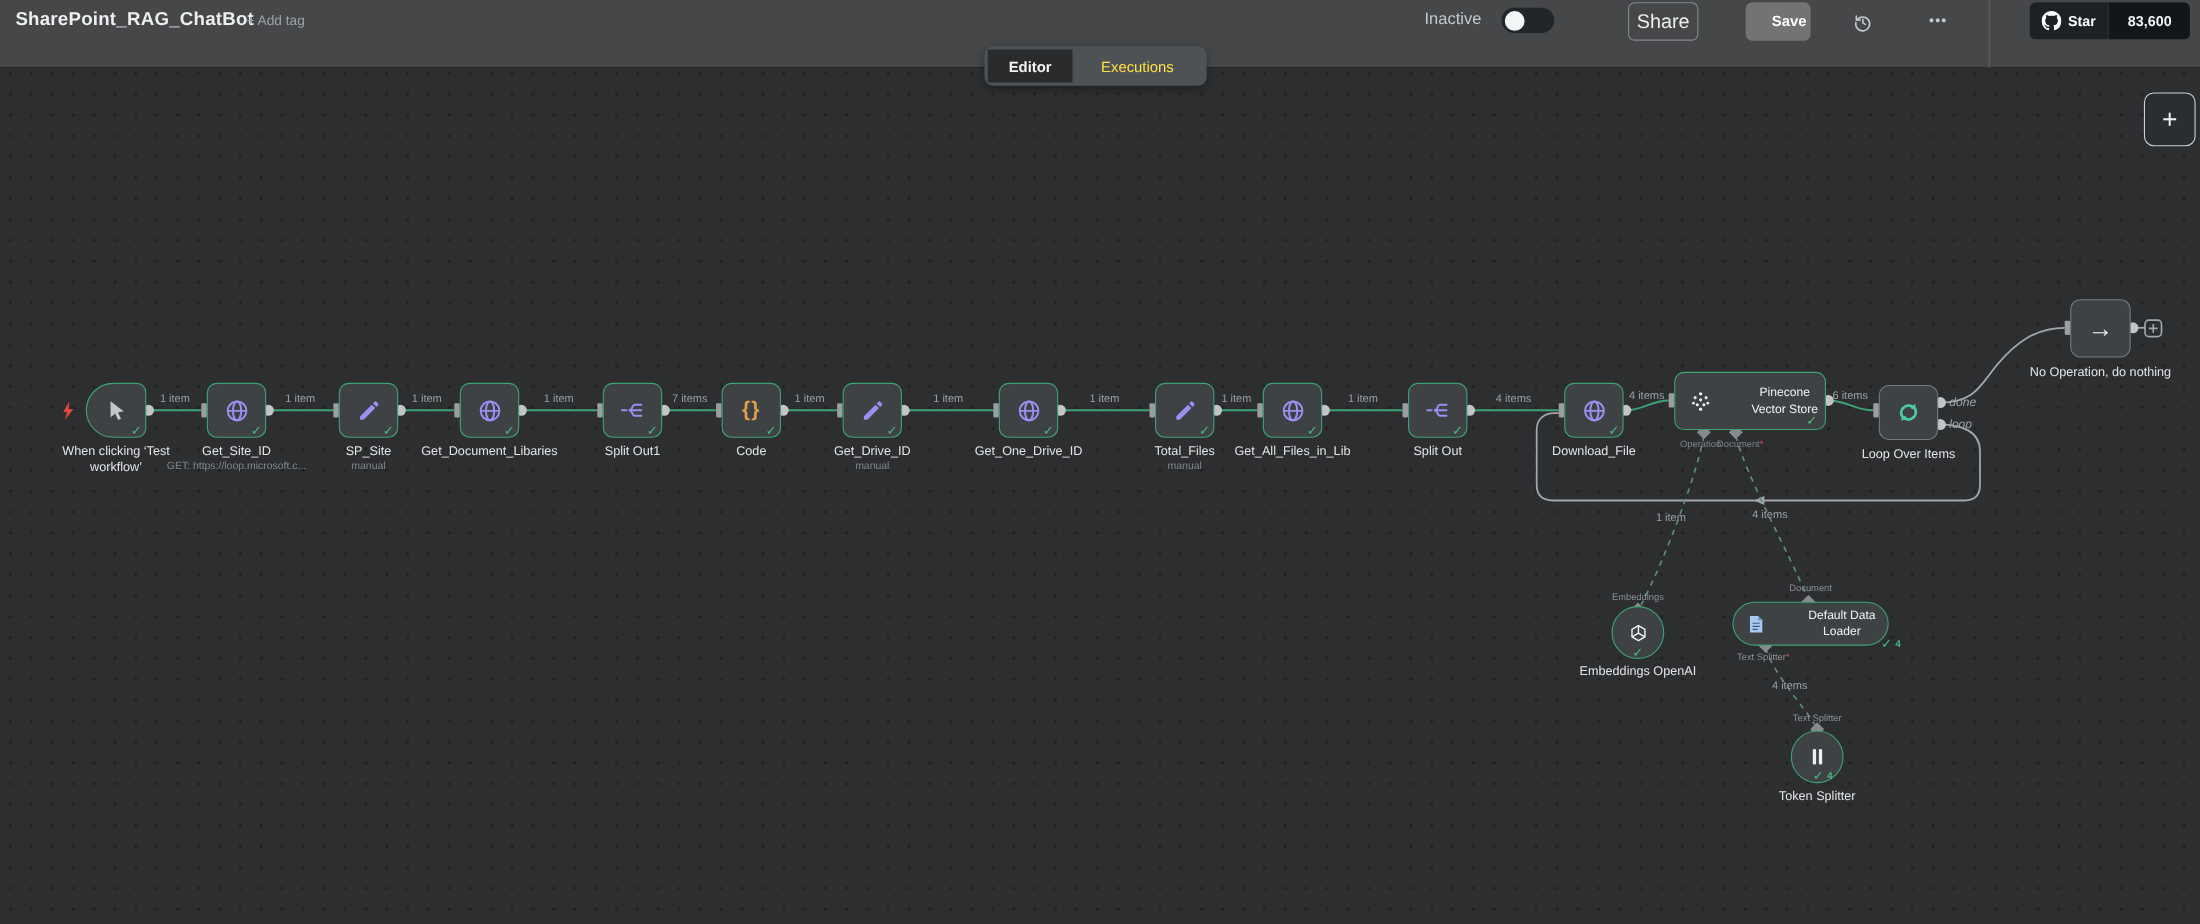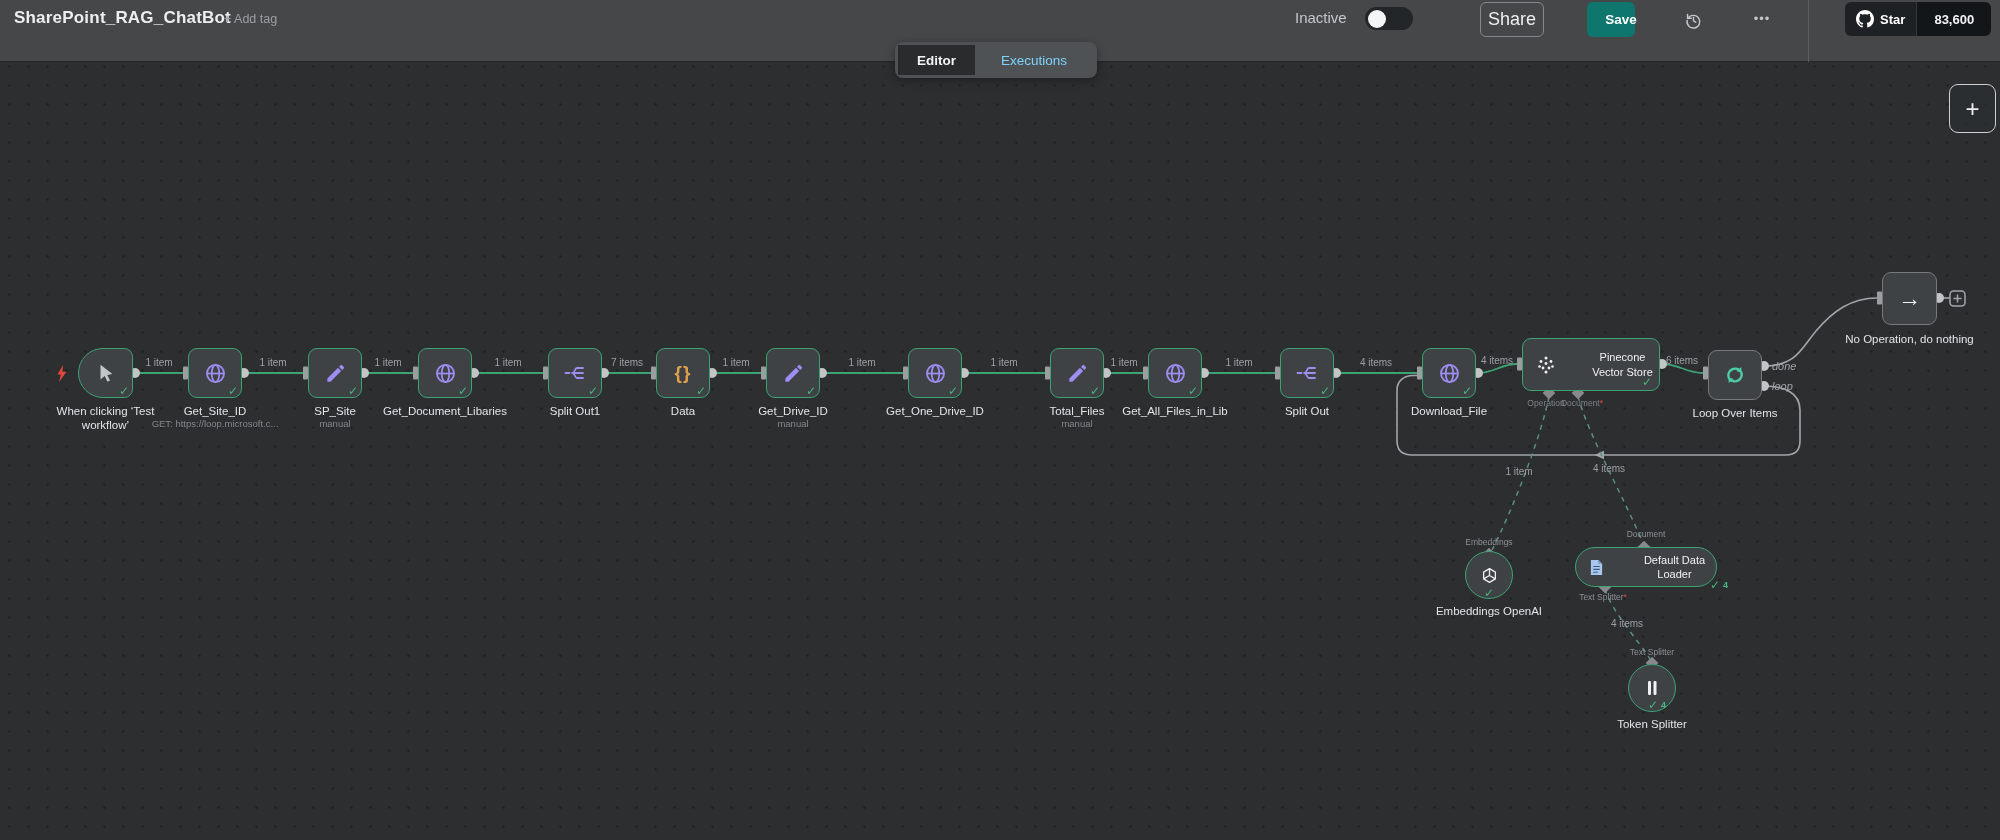--- a/index.html
+++ b/index.html
@@ -15,42 +15,42 @@
     color:#eceeef; letter-spacing:.2px; }
   .add-tag { position:absolute; left:224px; top:12px; font-size:12.5px; color:#9da0a3; cursor:pointer; }
   .inactive-lbl { position:absolute; left:1295px; top:9px; font-size:15px; color:#c5c8cb; }
   .toggle { position:absolute; left:1365px; top:7px; width:48px; height:23px; border-radius:12px;
     background:#232628; cursor:pointer; }
   .toggle .knob { position:absolute; left:3px; top:2.5px; width:18px; height:18px;
     border-radius:50%; background:#f4f5f6; }
   .share-btn { position:absolute; left:1480px; top:2px; width:64px; height:35px; border:1px solid #85888b;
     border-radius:6px; background:transparent; color:#eceeef; font-size:18px; display:flex;
     align-items:center; justify-content:center; cursor:pointer; }
-  .save-btn { position:absolute; left:1587px; top:2px; width:48px; height:35px; border:none;
-    border-radius:6px; background:#0f766e; color:#fff; font-size:13.5px; font-weight:600;
+  .save-btn { position:absolute; left:1587px; top:2px; width:59px; height:35px; border:none;
+    border-radius:6px; background:#737373; color:#fff; font-size:13.5px; font-weight:600;
     display:flex; align-items:center; justify-content:center; cursor:pointer;padding-left:20px; }
   .hist-btn { position:absolute; left:1680px; top:7px; width:26px; height:26px; display:flex;
     align-items:center; justify-content:center; cursor:pointer; }
   .more-btn { position:absolute; left:1746px; top:4px; width:32px; height:28px; color:#c5c8cb;
     font-size:13px; letter-spacing:1px; display:flex; align-items:center; justify-content:center; cursor:pointer; }
   .hdr-divider { position:absolute; left:1808px; top:0; width:1px; height:62px; background:#5b5e61; }
   .gh-badge { position:absolute; left:1845px; top:2px; height:34px; display:flex; border-radius:6px;
     overflow:hidden; cursor:pointer; }
   .gh-left { background:#1e2124; display:flex; align-items:center; gap:6px; padding:0 11px;
     color:#fff; font-size:13px; font-weight:600; border-right:1px solid #33363a; }
   .gh-right { background:#131619; display:flex; align-items:center; padding:0 14px;
     color:#f2f3f4; font-size:13px; font-weight:600; min-width:74px; justify-content:center; }
   
   .tabbar { position:absolute; left:895px; top:42px; width:202px; height:36px; background:#4f5255;
     border-radius:8px; z-index:50; display:flex; align-items:center; padding:3px;
     box-shadow:0 2px 8px rgba(0,0,0,.35); }
   .tab { height:30px; border-radius:0; display:flex; align-items:center; justify-content:center;
     font-size:13.5px; cursor:pointer; }
   .tab.active { background:#292b2d; color:#f2f3f4; font-weight:700; width:77px; }
-  .tab.idle { color:#7dd3fc; width:118px; }
+  .tab.idle { color:#fde047; width:118px; }
   
   .plus-btn { position:absolute; left:1949px; top:84px; width:47px; height:49px; border:1.5px solid #cdd0d2;
     border-radius:9px; background:rgba(44,46,48,.6); color:#eceeef; font-size:24px; font-weight:400;
     display:flex; align-items:center; justify-content:center; cursor:pointer; z-index:30; }
   
   .node { position:absolute; z-index:10; }
   .nodebox { position:absolute; left:0; top:0; width:54px; height:50px; background:#3f4245;
     border:1.6px solid #3da373; border-radius:9px; display:flex; align-items:center;
     justify-content:center; cursor:pointer; }
   .nodebox.graybrd { border-color:#777a7d; }
@@ -254,21 +254,21 @@
       <span class="check">✓</span>
     </div>
     <div class="nlabel">Split Out1</div>
   </div>
 
   <div class="node" style="left:656px;top:348px;width:54px;height:50px">
     <div class="nodebox">
       <span class="icon code-glyph">{}</span>
       <span class="check">✓</span>
     </div>
-    <div class="nlabel">Data</div>
+    <div class="nlabel">Code</div>
   </div>
 
   <div class="node" style="left:766px;top:348px;width:54px;height:50px">
     <div class="nodebox">
       <span class="icon">
           <svg width="23" height="23" viewBox="0 0 24 24">
             <path d="M3.5 17.2V20.5h3.3L17.9 9.4l-3.3-3.3L3.5 17.2zM20.6 6.7a1.1 1.1 0 0 0 0-1.6l-1.7-1.7a1.1 1.1 0 0 0-1.6 0l-1.6 1.6 3.3 3.3 1.6-1.6z" fill="#9d8ef2"></path>
           </svg>
         </span>
       <span class="check">✓</span>

